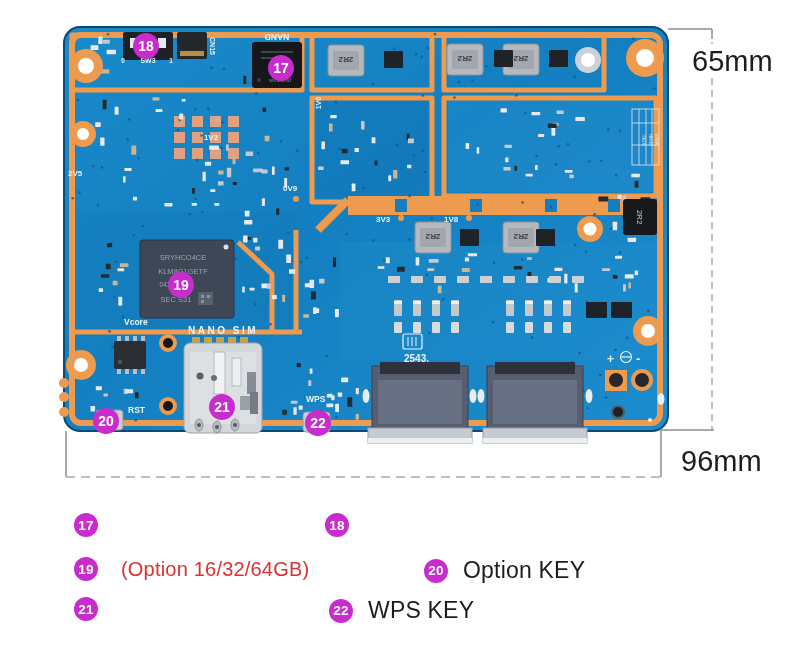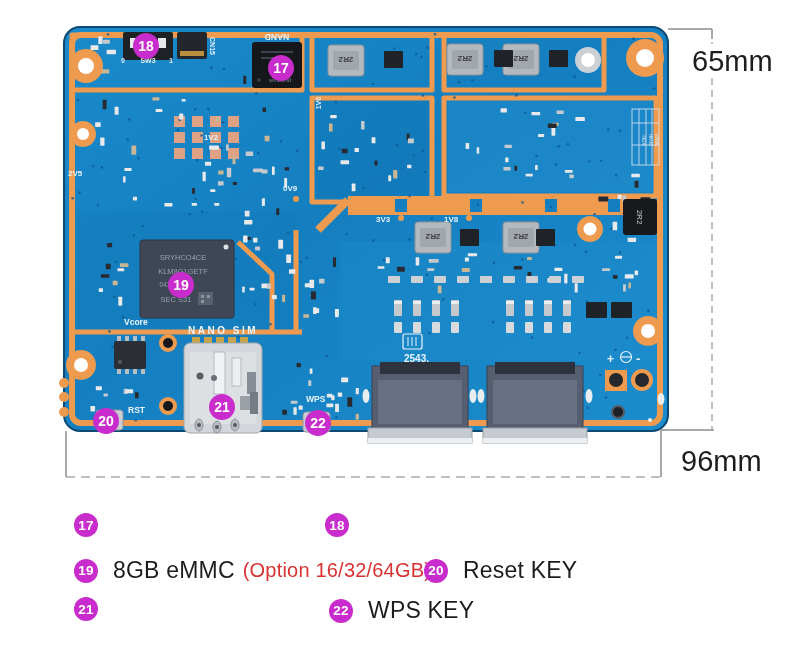--- a/index.html
+++ b/index.html
@@ -684,26 +684,25 @@
   <div class="legend-item" style="left:74px;top:513px">
     <span class="legend-badge">17</span>
 
   </div>
   <div class="legend-item" style="left:325px;top:513px">
     <span class="legend-badge">18</span>
 
   </div>
   <div class="legend-item" style="left:74px;top:557px">
     <span class="legend-badge">19</span>
-    <span>8GB eMMC</span>
     <span class="legend-note">(Option 16/32/64GB)</span>
   </div>
   <div class="legend-item" style="left:424px;top:557px">
     <span class="legend-badge">20</span>
-    <span>Reset KEY</span>
+    <span>Option KEY</span>
 
   </div>
   <div class="legend-item" style="left:74px;top:597px">
     <span class="legend-badge">21</span>
 
   </div>
   <div class="legend-item" style="left:329px;top:597px">
     <span class="legend-badge">22</span>
     <span>WPS KEY</span>
 

